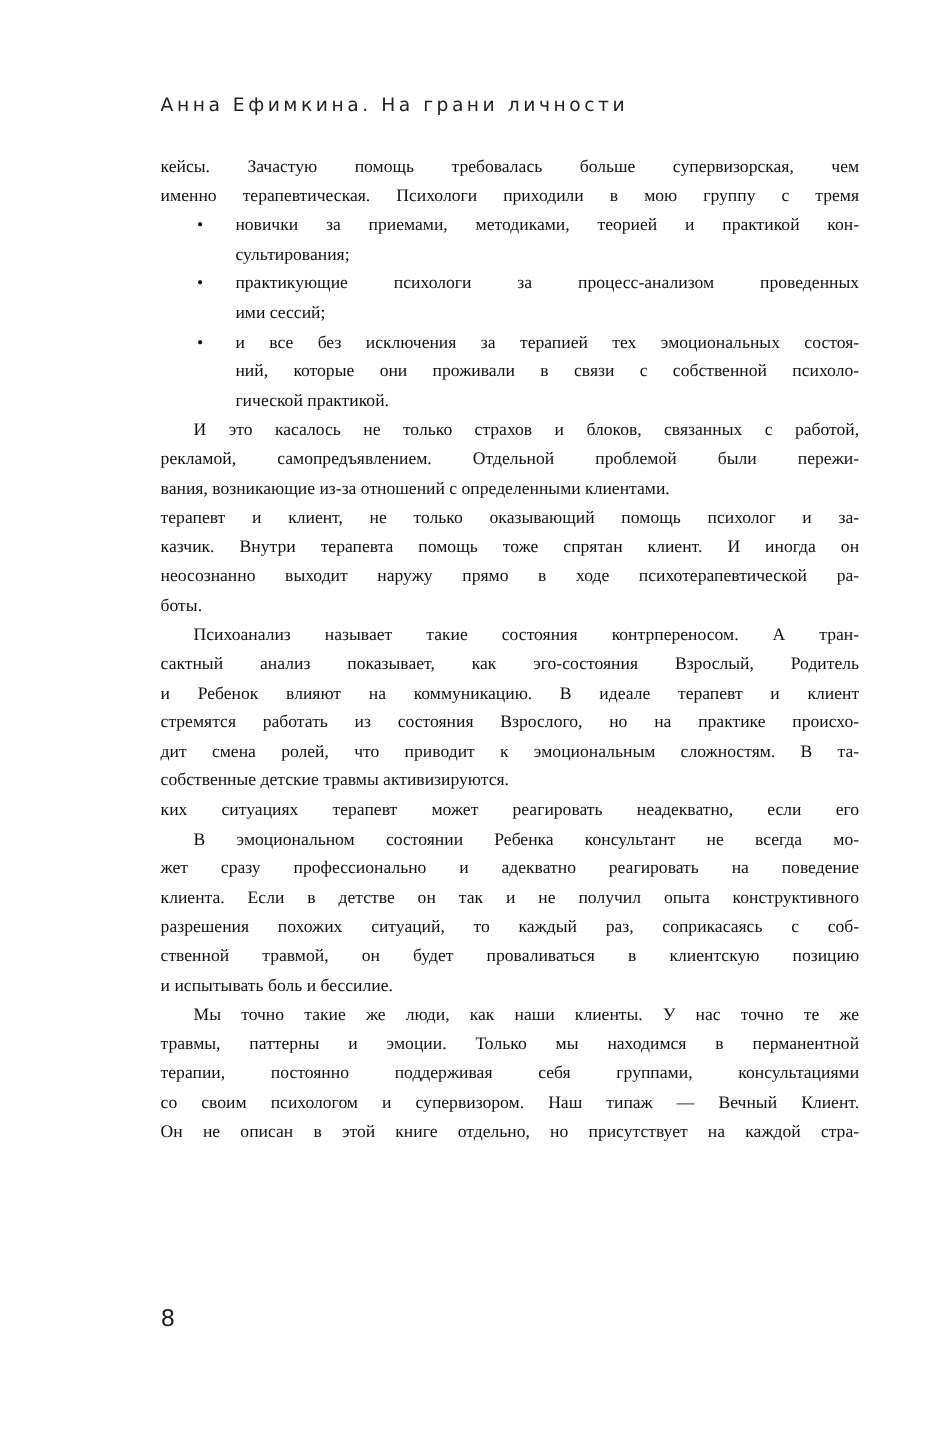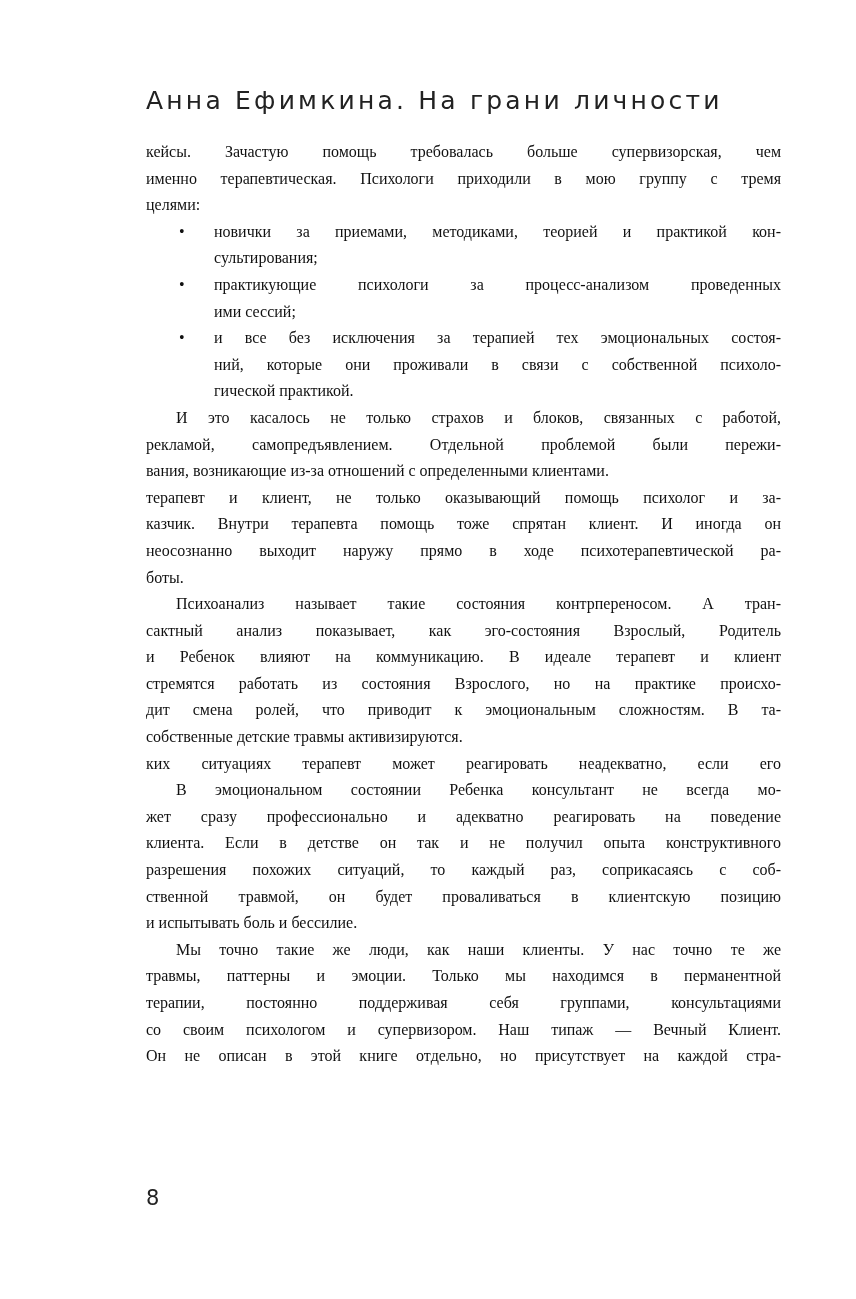--- a/index.html
+++ b/index.html
@@ -12,21 +12,21 @@
       height: 1299px;
       position: relative;
       overflow: hidden;
       color: #1a1a1a;
     }
     .running-head {
       position: absolute;
       left: 146px;
       top: 86px;
       font-family: "DejaVu Sans", sans-serif;
-      font-size: 25px;
+      font-size: 17px;
       letter-spacing: 3.2px;
       color: #222;
       white-space: nowrap;
     }
     .body-text {
       position: absolute;
       left: 146px;
       top: 139px;
       width: 635px;
       font-family: "Liberation Serif", serif;
@@ -72,21 +72,20 @@
 </head>
 <body>
 
 <div class="running-head">Анна Ефимкина. На грани личности</div>
 
 <div class="body-text">
 
   <div>
     <span class="line">кейсы. Зачастую помощь требовалась больше супервизорская, чем</span>
     <span class="line">именно терапевтическая. Психологи приходили в мою группу с тремя</span>
-    <span class="line last">целями:</span>
   </div>
 
   <div>
     <div>
       <span class="line bullet-line">
         <span class="bullet">•</span>
         <span>новички за приемами, методиками, теорией и практикой кон-</span>
       </span>
       <span class="line last bullet-cont">сультирования;</span>
     </div>

